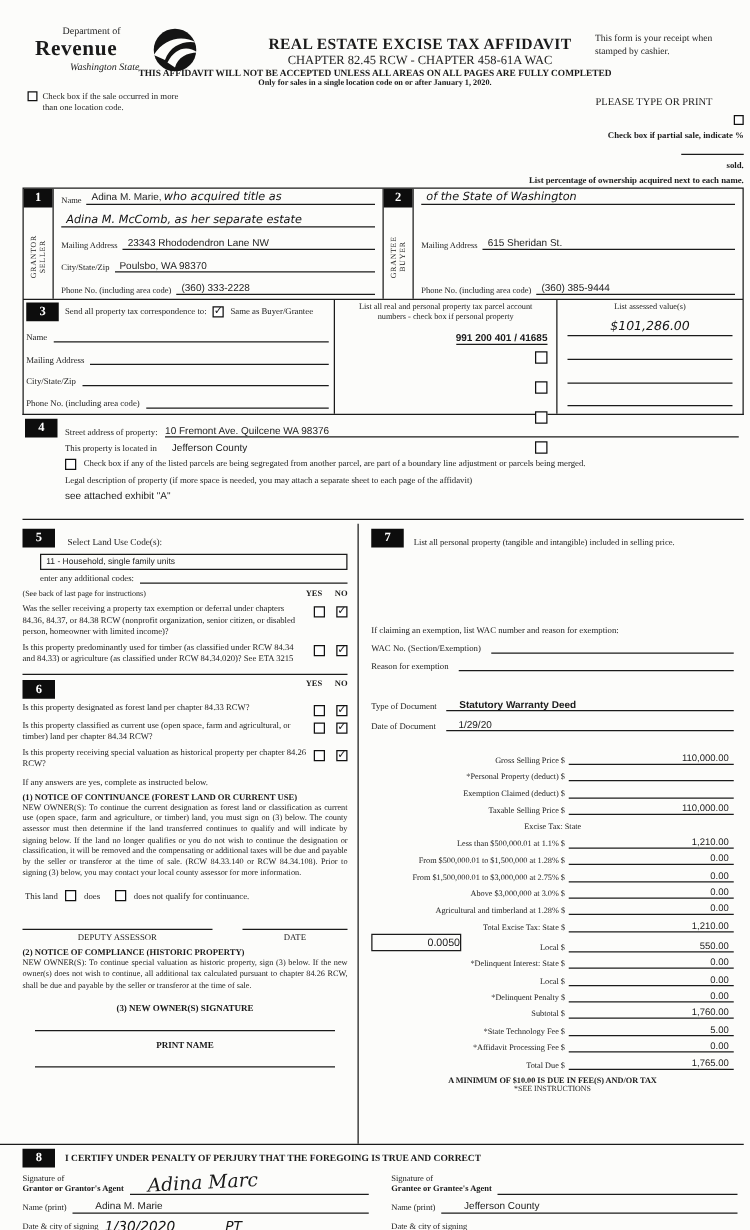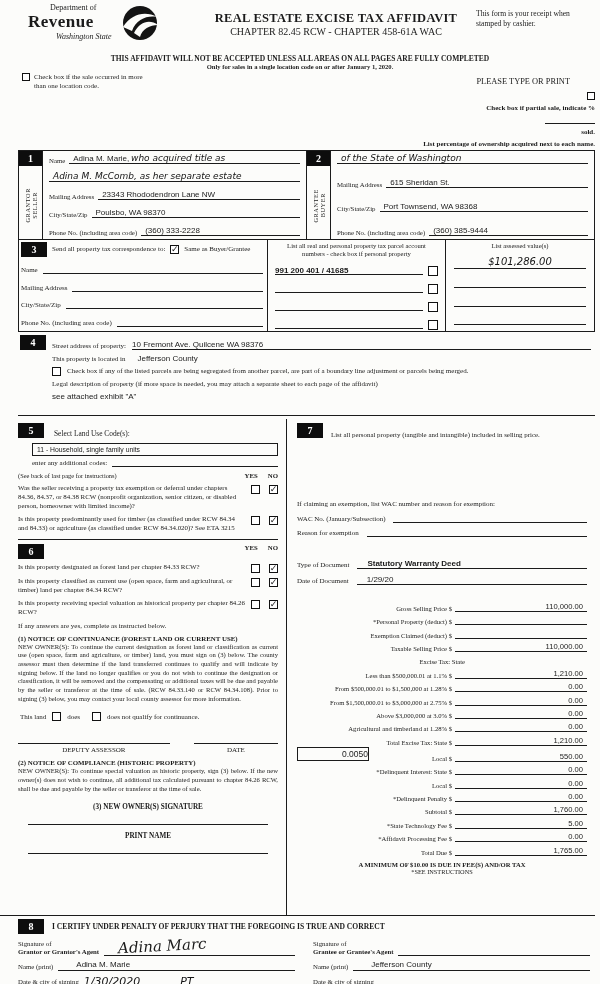--- a/index.html
+++ b/index.html
@@ -15,21 +15,21 @@
   .cb { display:inline-flex; width:9px; height:9px; border:1px solid #111; background:#fff;
         align-items:center; justify-content:center; flex:none; font-size:9px; line-height:9px;
         font-family:"DejaVu Sans", sans-serif; }
   .cb.sm { width:8px; height:8px; font-size:8px; }
   .num { display:inline-flex; width:26px; height:15px; background:#0d0d0d; color:#fff;
          align-items:center; justify-content:center; font-weight:bold; font-size:10px; flex:none; }
   .fl { border-bottom:1px solid #1b1b1b; }
   .row { display:flex; align-items:flex-end; }
   .val { font-family:"Liberation Sans", sans-serif; font-size:8px; }
   
-  .hdr { display:flex; padding:3px 12px 0 28px; height:54px; }
+  .hdr { display:flex; padding:20px 12px 0 28px; height:54px; }
   .logo { width:168px; position:relative; }
   .logo .l1 { font-size:8px; margin-left:22px; }
   .logo .l2 { font-size:17px; font-weight:bold; letter-spacing:0.5px; }
   .logo .l3 { font-size:8px; font-style:italic; margin-left:28px; }
   .logo svg { position:absolute; left:92px; top:0px; }
   .titleblock { flex:1; text-align:center; padding-top:8px; }
   .t1 { font-size:12.5px; font-weight:bold; letter-spacing:0.3px; }
   .t2 { font-size:10px; }
   .receipt { width:112px; text-align:left; font-size:7.6px; padding-top:6px; line-height:1.3; }
   .warn1 { text-align:center; font-weight:bold; font-size:7.5px; }
@@ -51,21 +51,21 @@
   .fields { flex:1; min-width:0; padding:2px 6px 3px 6px; display:flex; flex-direction:column; justify-content:space-between; }
   .fields .row { gap:4px; }
   .fields .lab { font-size:6.8px; flex:none; }
   .fields .fl { flex:1; min-width:0; white-space:nowrap; padding:0 2px 0 4px; }
   
   .sec3 { display:flex; margin:0 5px 0 18px; border:1px solid #1b1b1b; border-top:none; height:92px; }
   .s3c1 { width:248px; padding:2px 4px 4px 2px; display:flex; flex-direction:column; justify-content:space-between; }
   .s3c2 { width:178px; border-left:1px solid #1b1b1b; padding:2px 7px 5px 7px; display:flex; flex-direction:column; }
   .s3c3 { flex:1; border-left:1px solid #1b1b1b; padding:2px 8px 5px 8px; display:flex; flex-direction:column; }
   .s3head { font-size:6.6px; text-align:center; line-height:1.25; }
-  .s3c2 .prow { display:flex; align-items:center; gap:5px; margin-top:8px; }
+  .s3c2 .prow { display:flex; align-items:flex-end; gap:5px; margin-top:8px;flex-direction:column; }
   .s3c2 .prow .fl { flex:1; height:9px; }
   .s3c2 .cb { width:10px; height:10px; }
   .s3c3 .fl { height:13px; margin-top:6px; text-align:center; }
   .sendrow { display:flex; gap:5px; align-items:flex-start; }
   
   .sec4 { margin:0 5px 0 18px; border-bottom:1px solid #1b1b1b; padding:3px 4px 4px 2px; height:84px;
           display:flex; flex-direction:column; gap:4px; }
   .sec4 .row { gap:6px; }
   
   .mid { display:flex; margin:3px 5px 0 0; height:497px; border-bottom:1px solid #1b1b1b; }
@@ -200,24 +200,20 @@
       </div>
       <div class="fields">
         <div class="row">
           <span class="fl"><span class="hw">of the State of Washington</span></span>
         </div>
         <div class="row">
           <span class="lab">Mailing Address</span>
           <span class="fl"><span class="val">615 Sheridan St.</span></span>
         </div>
         <div class="row">
-          <span class="lab">City/State/Zip</span>
-          <span class="fl"><span class="val">Port Townsend, WA 98368</span></span>
-        </div>
-        <div class="row">
           <span class="lab">Phone No. (including area code)</span>
           <span class="fl"><span class="val">(360) 385-9444</span></span>
         </div>
       </div>
     </div>
   </div>
 
   <div class="sec3">
     <div class="s3c1">
       <div class="sendrow">
@@ -388,21 +384,21 @@
     </div>
 
     <div class="mr">
       <div class="row" style="gap:8px;">
         <span class="num">7</span>
         <span style="font-size:6.9px;">List all personal property (tangible and intangible) included in selling price.</span>
       </div>
       <div style="height:62px;"></div>
       <div>If claiming an exemption, list WAC number and reason for exemption:</div>
       <div class="docrow" style="margin-top:7px;">
-        <span>WAC No. (January/Subsection)</span>
+        <span>WAC No. (Section/Exemption)</span>
         <span class="fl"></span>
       </div>
       <div class="docrow">
         <span>Reason for exemption</span>
         <span class="fl"></span>
       </div>
       <div style="height:16px;"></div>
       <div class="docrow">
         <span>Type of Document</span>
         <span class="fl"><span class="val b">Statutory Warranty Deed</span></span>

